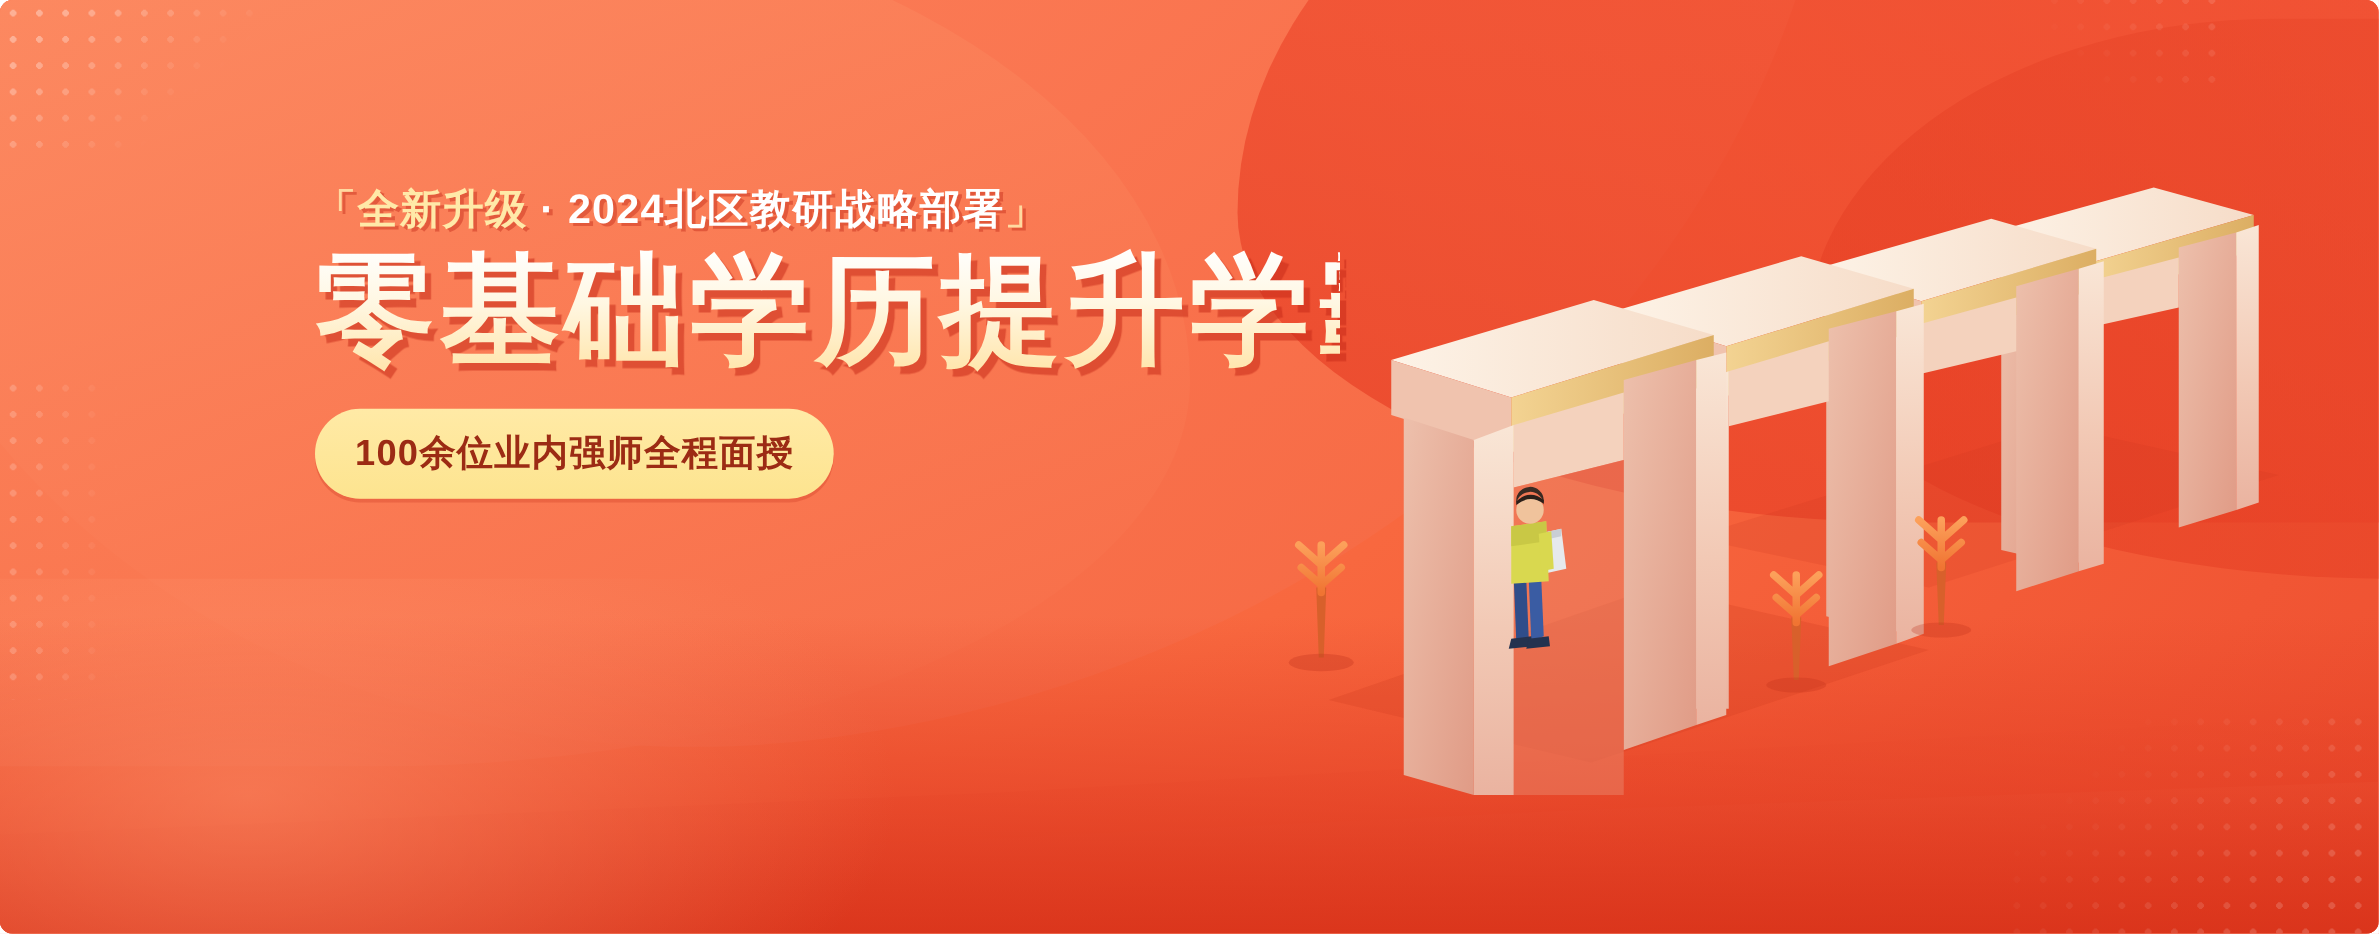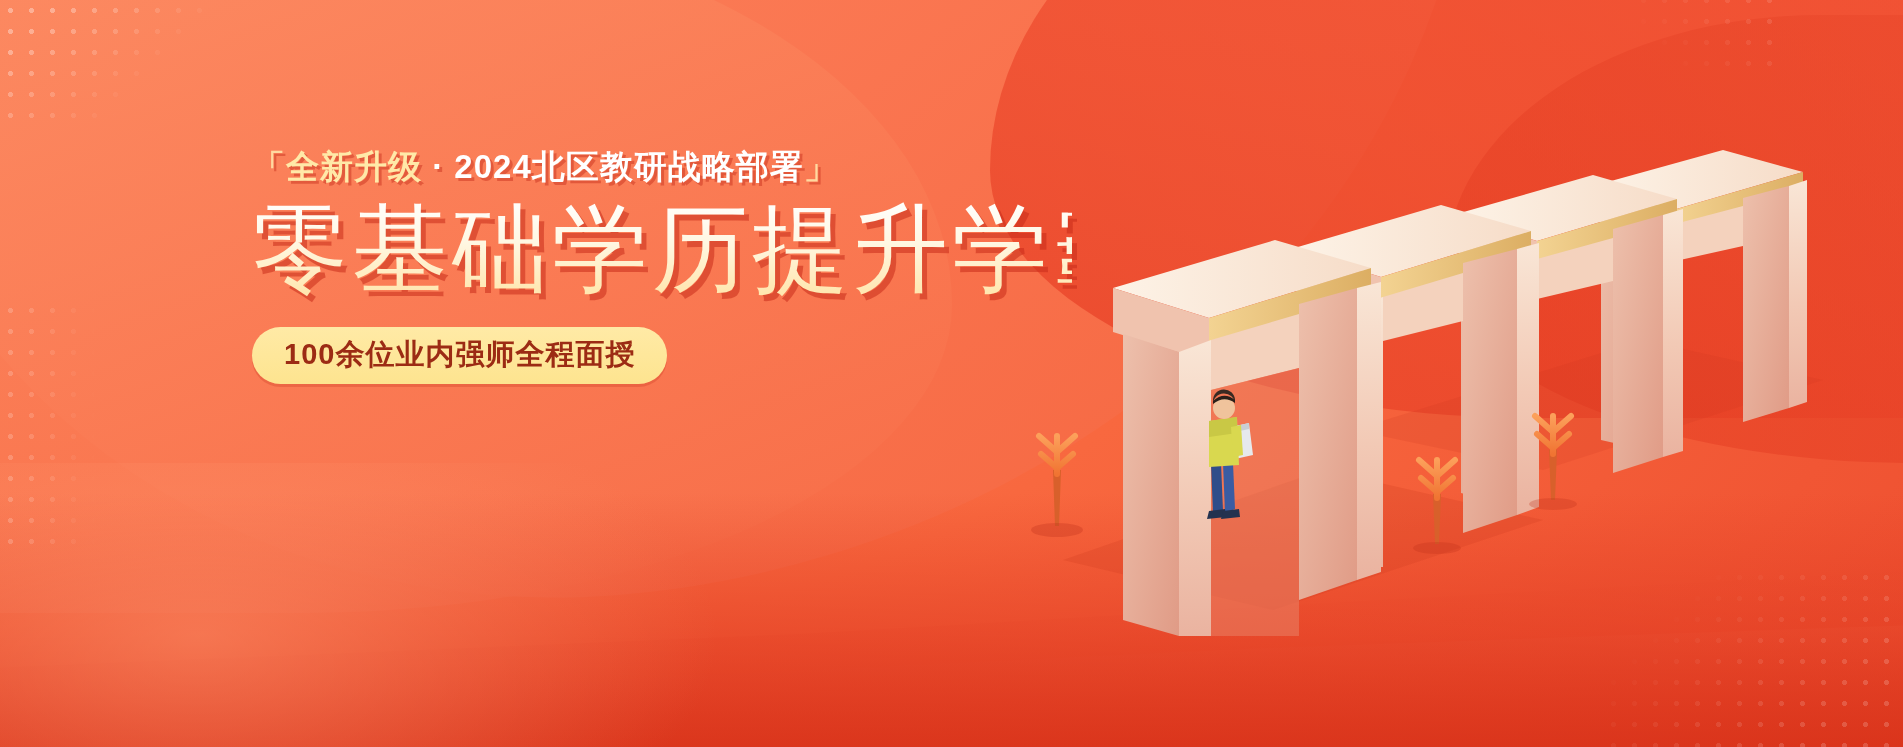--- a/index.html
+++ b/index.html
@@ -3,20 +3,21 @@
 <meta charset="utf-8">
 <style>
   html,body{margin:0;padding:0;background:#fff;}
   body{font-family:"Liberation Sans","DejaVu Sans",sans-serif;}
 
   .banner{
     position:relative;
     width:1903px;height:747px;
     overflow:hidden;
     background:#f2593c;
+    border-radius:10px;
   }
 
   
   .bg-base{
     position:absolute;inset:0;
     background:
       radial-gradient(120% 150% at 18% 30%, #fb7b57 0%, #f8683f 38%, #f15634 68%, #e8452a 100%);
   }
   .bg-wave-a{
     position:absolute;
@@ -110,21 +111,21 @@
     margin:0 0 14px 0;
     color:#ffffff;
     text-shadow:3px 3px 0 rgba(198,45,26,.45);
   }
   .subtitle .bracket{color:#ffd9a0;font-weight:700;}
   .subtitle .hl{
     color:#ffe9a8;
   }
   .title{
     font-size:96px;
-    font-weight:400;
+    font-weight:700;
     letter-spacing:4px;
     line-height:1.08;
     margin:0;
     white-space:nowrap;
     color:#fdf0d2;
     background:linear-gradient(180deg,#ffffff 0%,#fff7e2 44%,#ffe4a8 100%);
     -webkit-background-clip:text;
     background-clip:text;
     -webkit-text-fill-color:transparent;
     filter:drop-shadow(5px 6px 0 rgba(201,44,26,.55));
@@ -132,21 +133,21 @@
   .pill-row{
     display:flex;
     align-items:center;
     margin-top:26px;
   }
   .pill{
     display:flex;
     align-items:center;
     background:linear-gradient(180deg,#ffeaa6 0%,#fde48f 100%);
     border-radius:40px;
-    height:57px;
+    height:72px;
     padding:0 10px 0 32px;
     box-shadow:0 3px 0 rgba(196,44,24,.25);
   }
   .pill-text{
     font-size:29px;
     font-weight:700;
     color:#9c2b14;
     letter-spacing:1px;
     white-space:nowrap;
     padding-right:22px;

